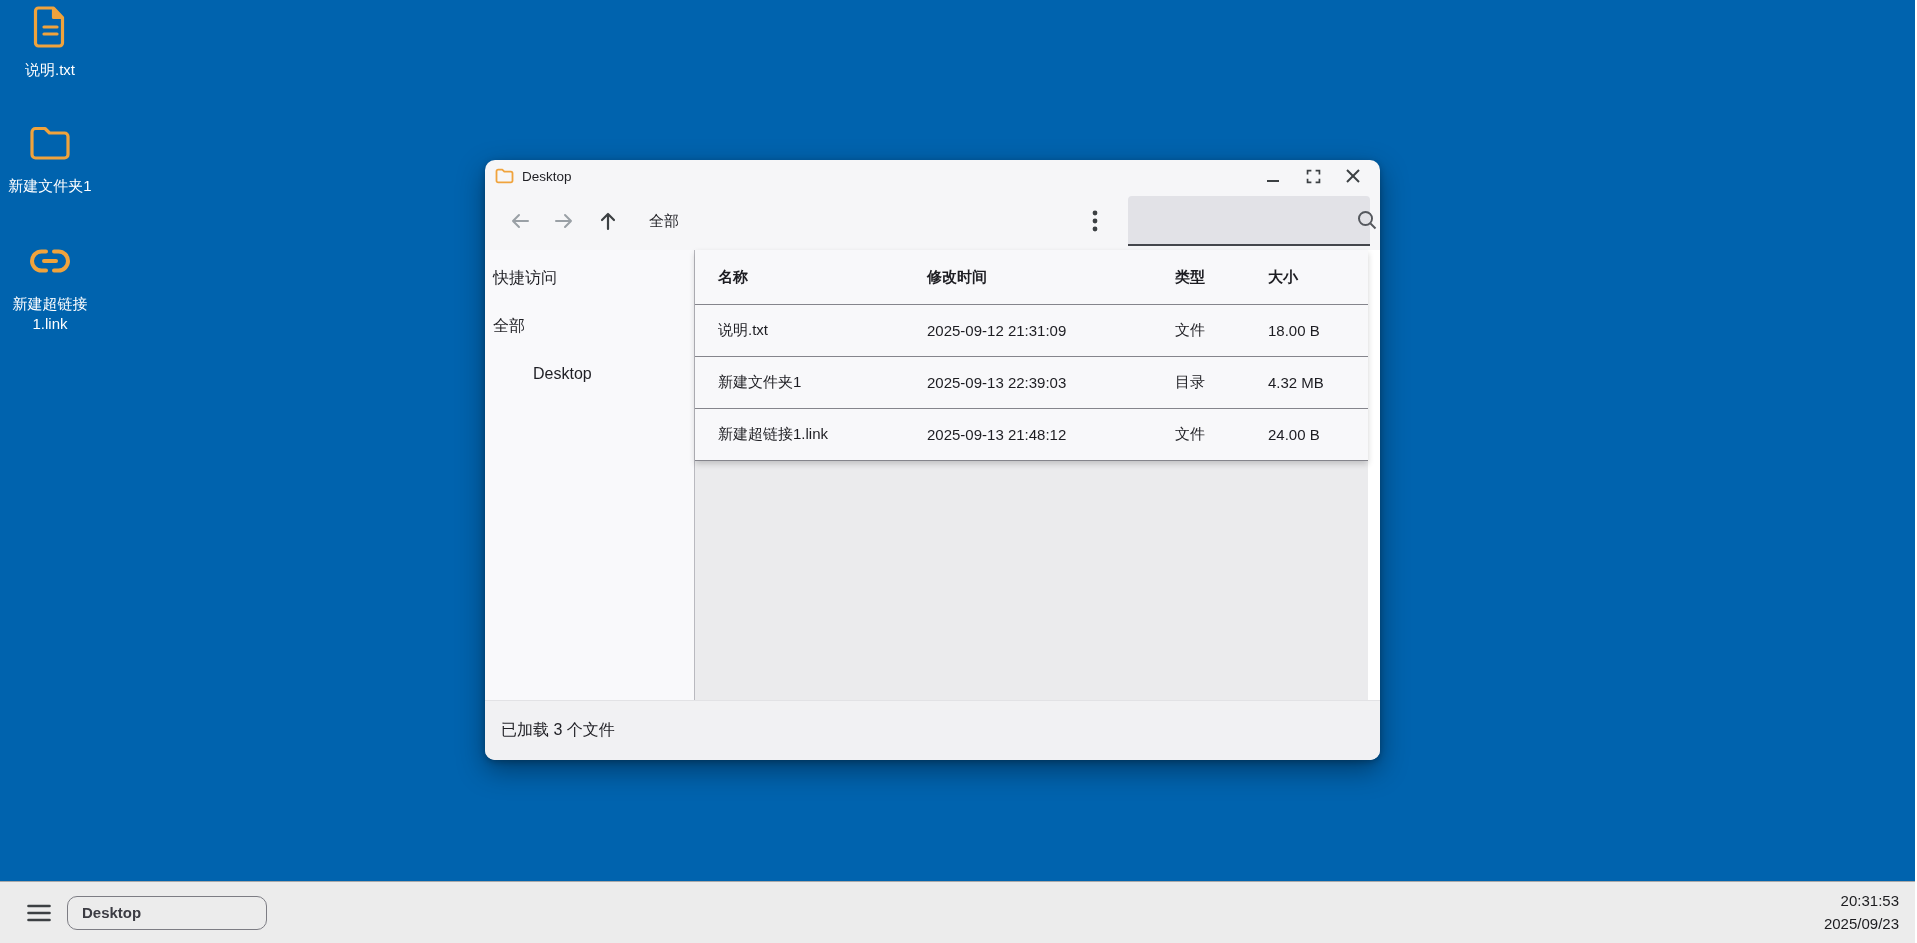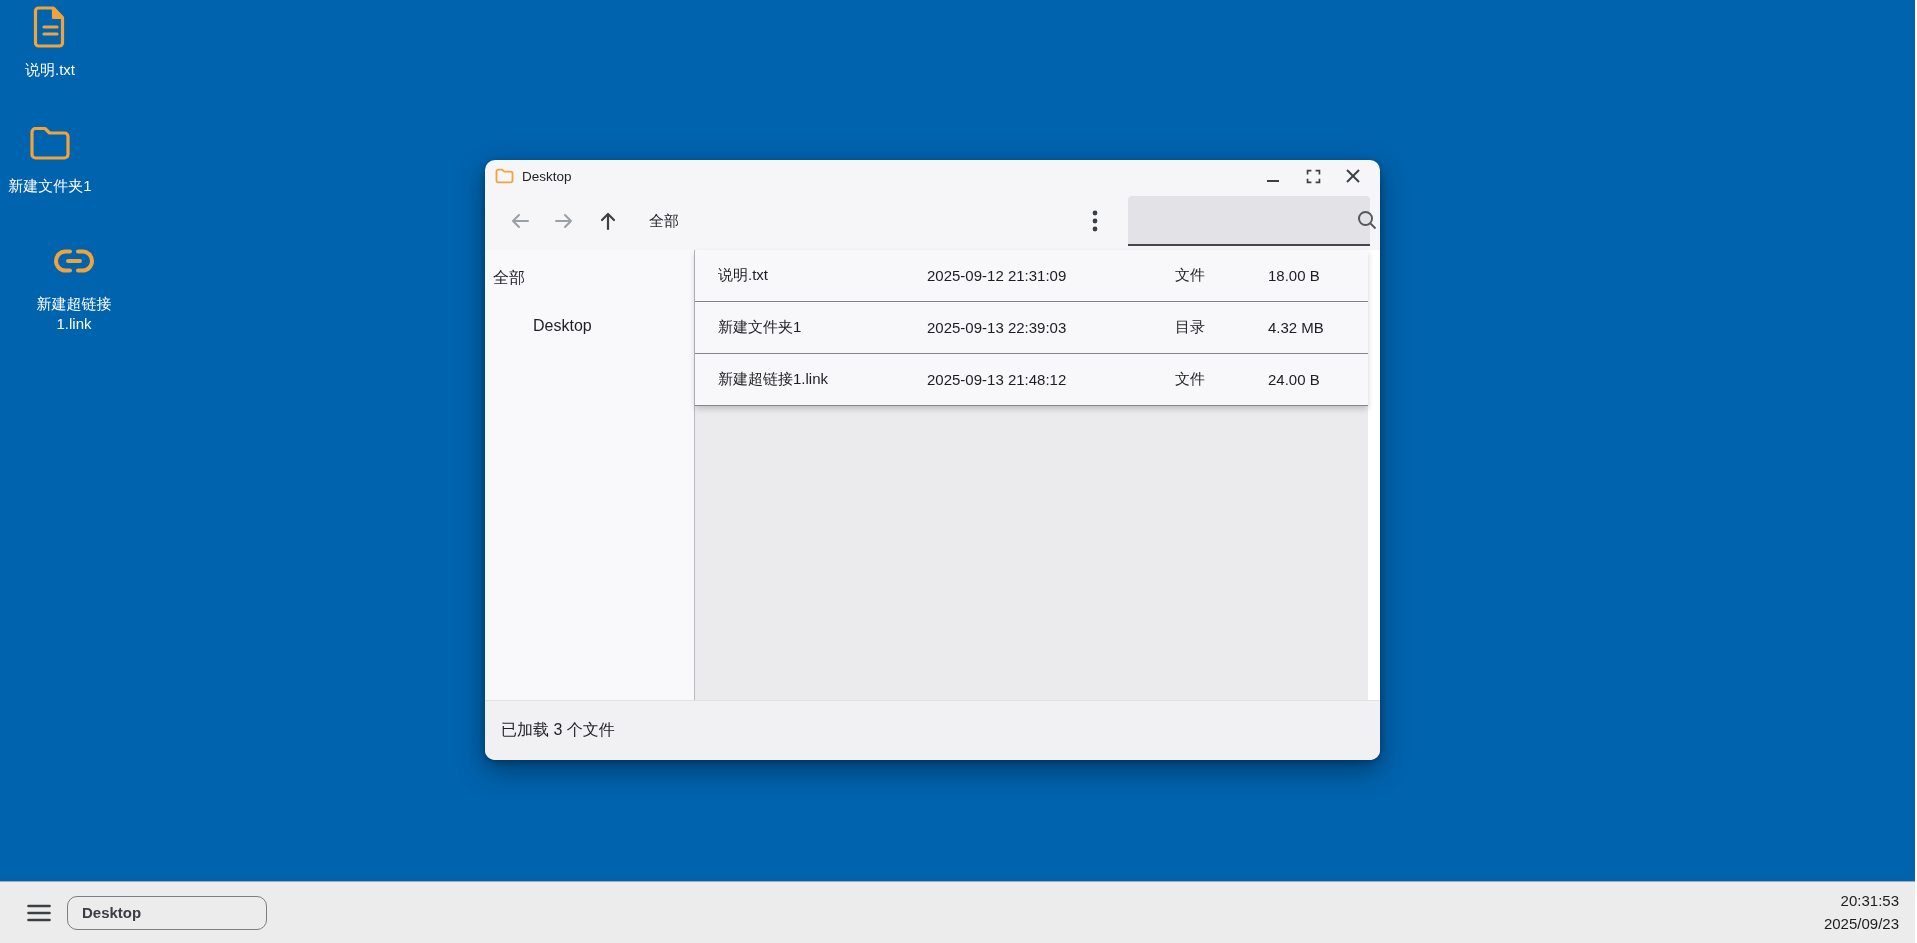--- a/index.html
+++ b/index.html
@@ -83,21 +83,21 @@
     <div class="glyph">
       <svg width="42" height="36" viewBox="0 0 42 36" fill="none">
         <path d="M3 7 a3.5 3.5 0 0 1 3.5 -3.5 h9.5 l4.5 4.5 h15 a3.5 3.5 0 0 1 3.5 3.5 v18 a3.5 3.5 0 0 1 -3.5 3.5 h-29 a3.5 3.5 0 0 1 -3.5 -3.5 z" stroke="#f0a33c" stroke-width="3.2" stroke-linejoin="round"></path>
       </svg>
     </div>
     <div class="label">
       <div>新建文件夹1</div>
     </div>
   </div>
 
-  <div class="icon-cell" style="top:236px;margin-left:24px;">
+  <div class="icon-cell" style="top:236px;">
     <div class="glyph">
       <svg width="40" height="26" viewBox="0 0 40 26" fill="none" stroke="#f0a33c" stroke-width="4" stroke-linecap="round">
         <path d="M16 3.5 h-4.5 a9.5 9.5 0 0 0 0 19 h4.5"></path>
         <path d="M24 3.5 h4.5 a9.5 9.5 0 0 1 0 19 h-4.5"></path>
         <path d="M14 13 h12"></path>
       </svg>
     </div>
     <div class="label">
       <div>新建超链接</div>
       <div>1.link</div>
@@ -163,27 +163,34 @@
           <svg width="22" height="22" viewBox="0 0 22 22" fill="none" stroke="#55585e" stroke-width="2">
             <circle cx="9.5" cy="9.5" r="6.5"></circle>
               <line x1="14.5" y1="14.5" x2="19.5" y2="19.5"></line>
           </svg>
         </span>
       </span>
     </div>
 
     <div class="main">
       <div class="sidebar">
+        <div class="side-row">快捷访问</div>
         <div class="side-row clickable">全部</div>
         <div class="side-row clickable indent">Desktop</div>
       </div>
 
       <div class="content">
         <div class="gutter"></div>
         <div class="filetable">
+          <div class="trow head">
+            <div>名称</div>
+            <div>修改时间</div>
+            <div>类型</div>
+            <div>大小</div>
+          </div>
           <div class="trow body-row">
             <div>说明.txt</div>
             <div>2025-09-12 21:31:09</div>
             <div>文件</div>
             <div>18.00 B</div>
           </div>
           <div class="trow body-row">
             <div>新建文件夹1</div>
             <div>2025-09-13 22:39:03</div>
             <div>目录</div>

